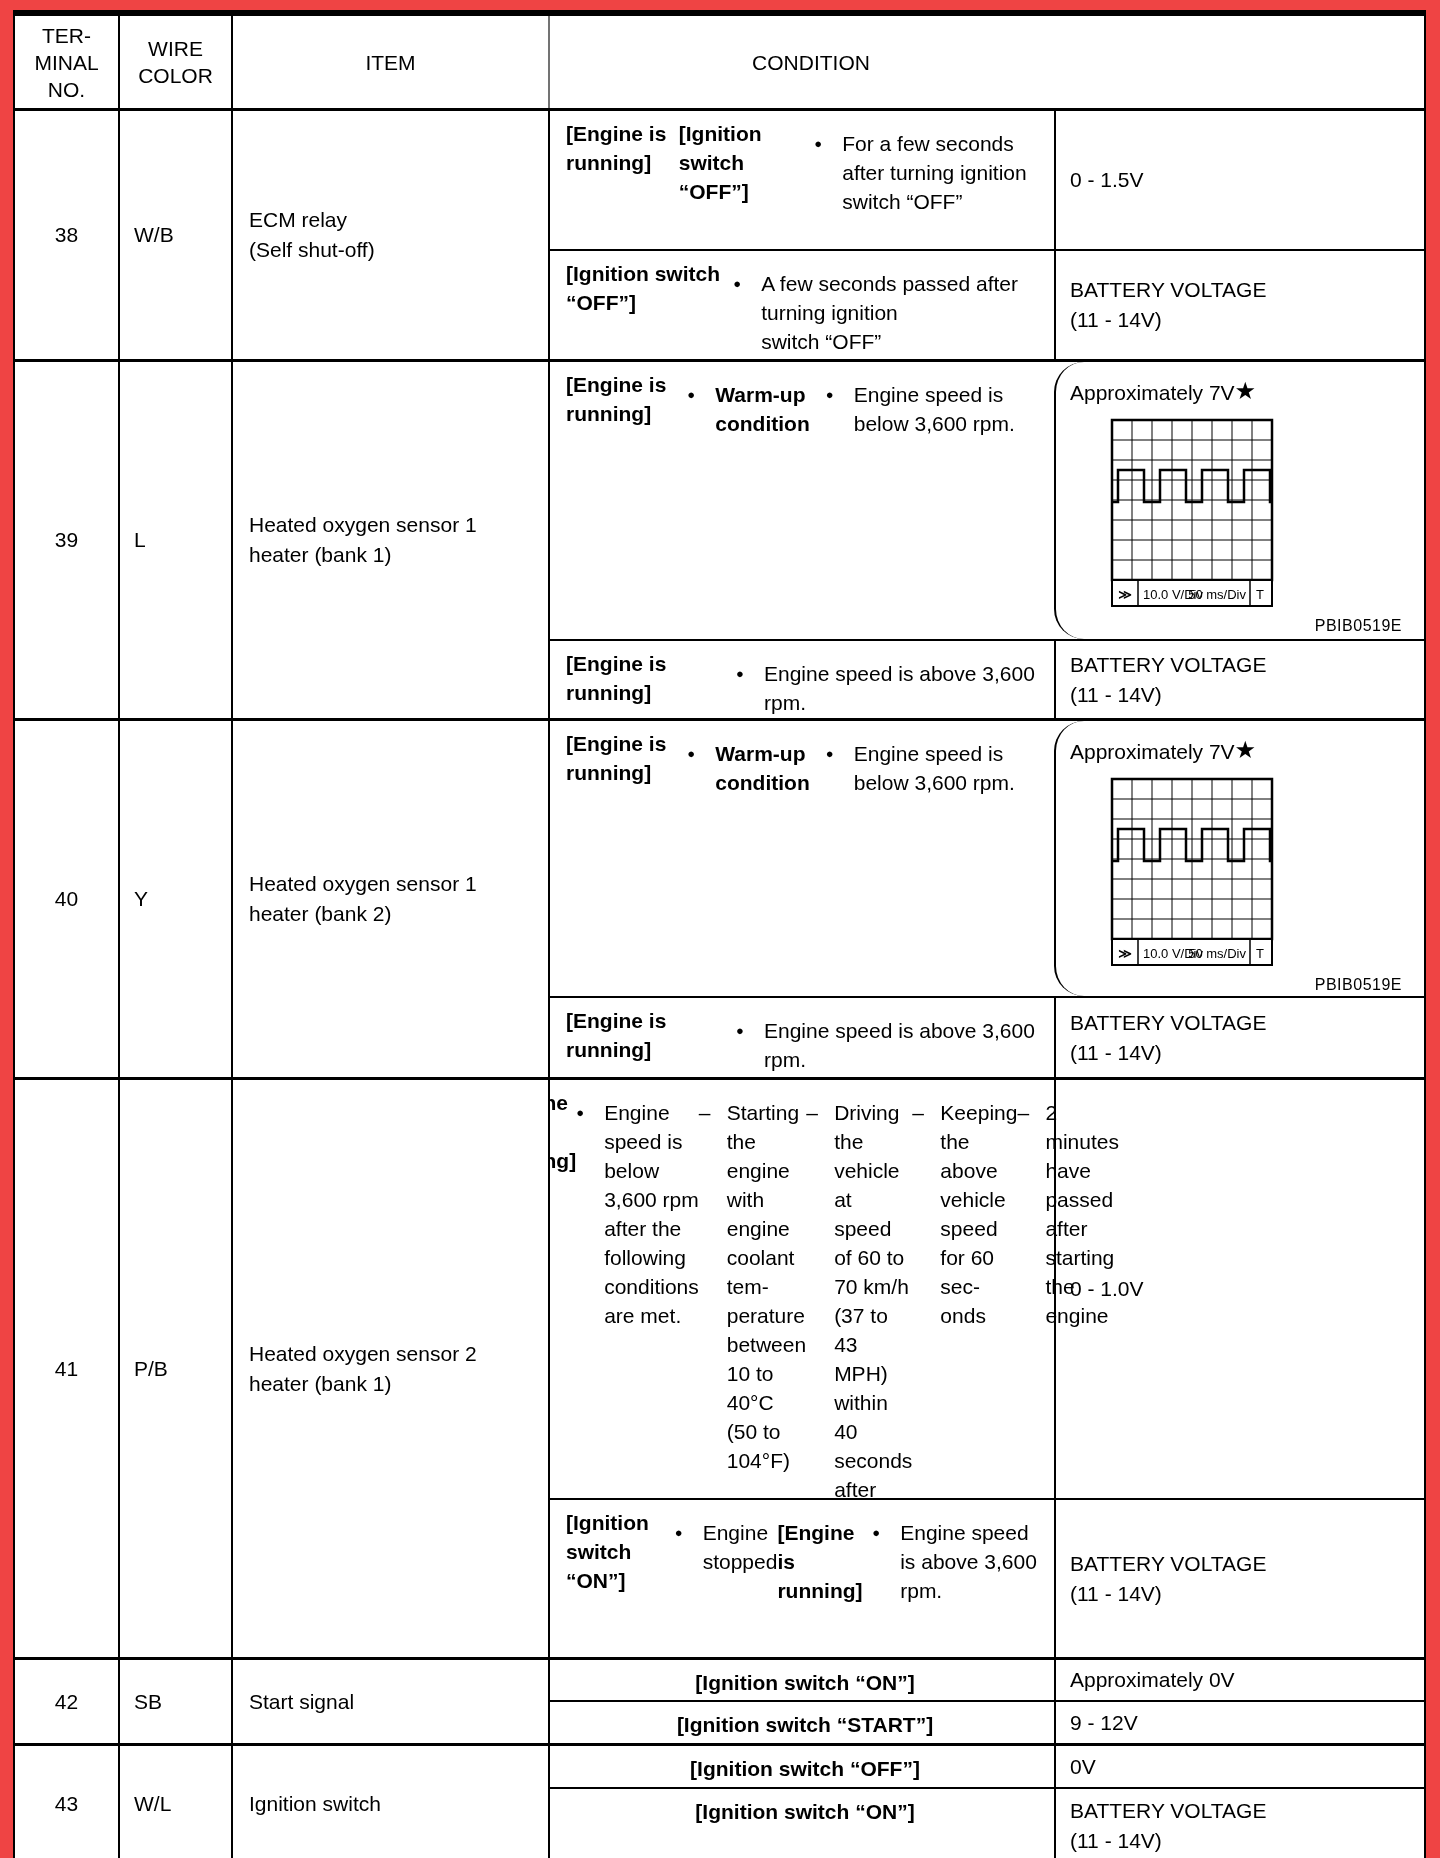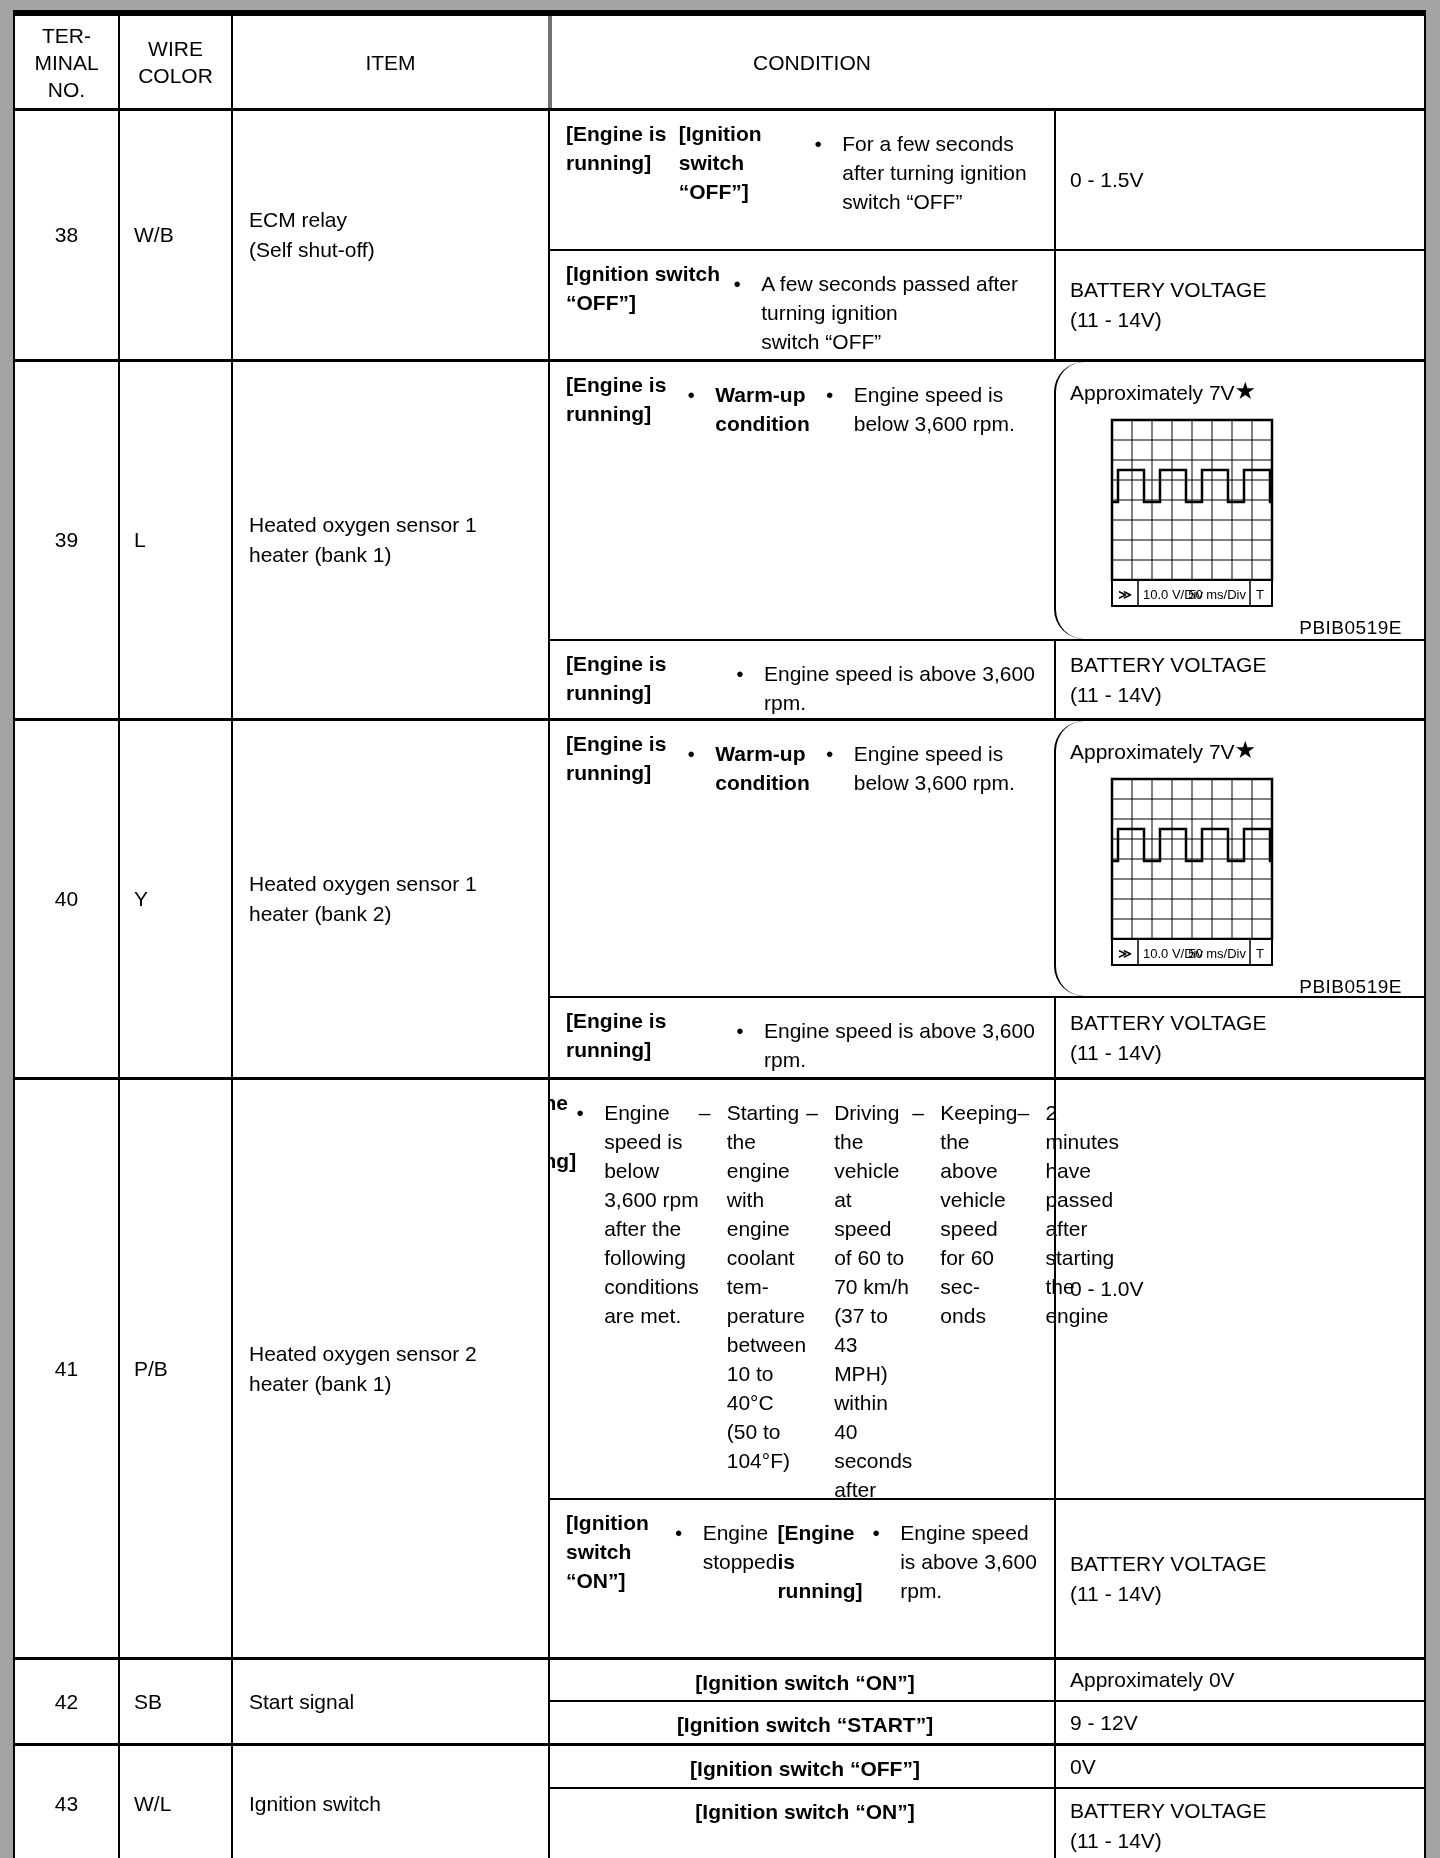--- a/index.html
+++ b/index.html
@@ -1,36 +1,36 @@
 <!DOCTYPE html>
 <html><head>
 <meta charset="utf-8">
 <style>
   html,body{margin:0;padding:0;background:#ffffff;}
   .page{
-    width:1440px;height:1858px;background:#a3a3a3;color:#000;
+    width:1440px;height:1858px;background:#ef4444;color:#000;
     font-family:"Liberation Sans","DejaVu Sans",sans-serif;
     font-size:21px;position:relative;overflow:hidden;
   }
   .ecm-table{
     position:absolute;left:13px;top:10px;width:1409px;
     border:2px solid #000;border-top-width:6px;border-bottom-width:7px;
     background:#fff;
   }
   
   .thead{display:flex;height:92px;border-bottom:3px solid #000;}
   .th{
     display:flex;align-items:center;justify-content:center;text-align:center;
     white-space:pre-line;line-height:27px;box-sizing:border-box;
   }
   
   .col-terminal{width:103px;flex:none;}
   .col-wire{width:113px;flex:none;border-left:2px solid #000;}
   .col-item{width:317px;flex:none;border-left:2px solid #000;}
-  .col-condition{width:524px;flex:none;border-left:4px solid #737373;}
+  .col-condition{width:524px;flex:none;border-left:2px solid #737373;}
   .col-data{flex:1;border-left:2px solid #000;}
   
   .trow{display:flex;}
   .trow + .trow{border-top:3px solid #000;}
   .cell{display:flex;align-items:center;box-sizing:border-box;white-space:pre-line;line-height:30px;}
   .cell.col-terminal{justify-content:center;}
   .cell.col-wire{padding-left:14px;}
   .cell.col-item{padding-left:16px;}
   .subcol{flex:1;display:flex;flex-direction:column;border-left:2px solid #000;}
   .subrow{display:flex;overflow:hidden;}
@@ -52,21 +52,21 @@
   .cond-item.bold{font-weight:700;}
   .marker{flex:none;width:28px;}
   .m-none .marker{width:0;}
   .marker.bullet{font-size:13px;line-height:29px;}
   .cond-text{white-space:pre-line;}
   .data-text{white-space:pre-line;line-height:30px;}
   
   .scope-title{line-height:30px;}
   .scope-title .star{font-size:24px;vertical-align:1px;}
   .scope-svg{display:block;margin:10px 0 0 40px;}
-  .scope-code{text-align:right;font-size:19px;margin-top:9px;padding-right:12px;letter-spacing:0.5px;}
+  .scope-code{text-align:right;font-size:16px;margin-top:9px;padding-right:12px;letter-spacing:0.5px;}
 </style>
 </head>
 <body>
 
 <div class="page">
   <div class="ecm-table">
     <div class="thead">
       <div class="th col-terminal">TER-
 MINAL
 NO.</div>

